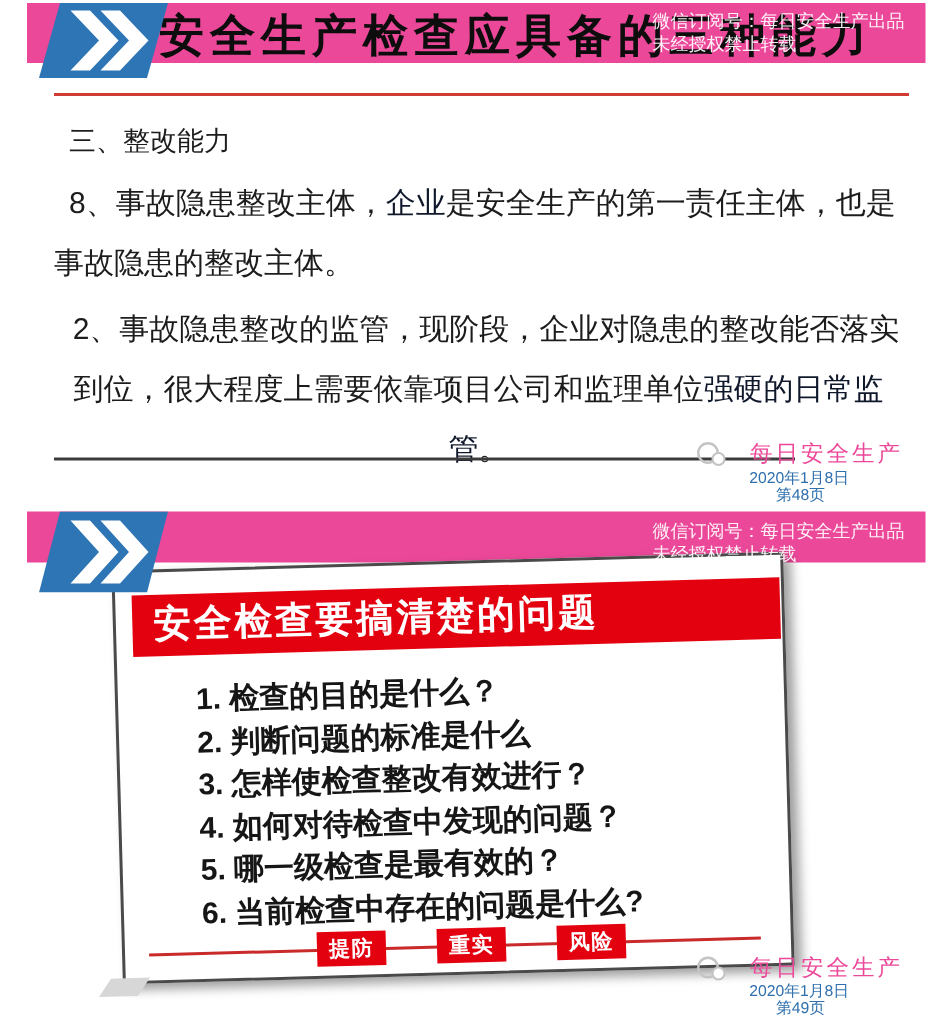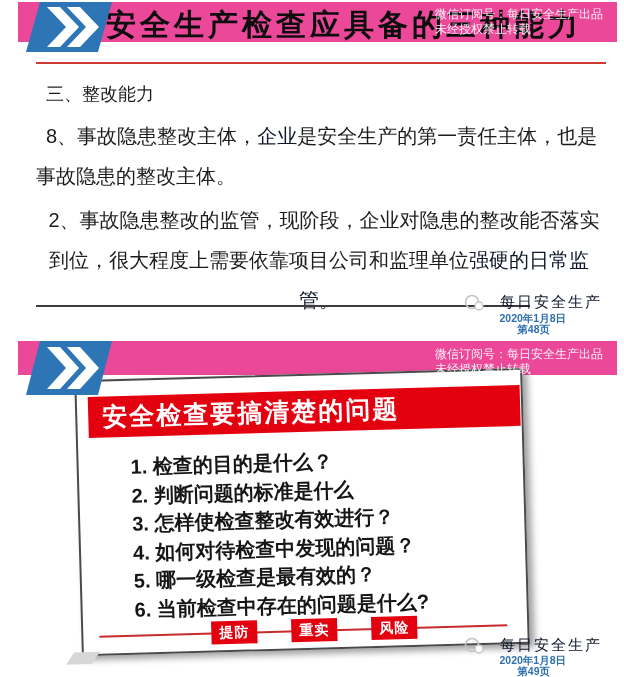--- a/index.html
+++ b/index.html
@@ -27,25 +27,25 @@
   .redline{position:absolute;left:36px;top:62px;width:570px;height:2px;background:#cf3a33;}
   .content{position:absolute;left:36px;top:70px;width:566px;color:#1c1c1c;}
   .content .h{margin:12px 0 0 10px;font-size:18px;font-weight:500;font-family:Liberation Serif, serif;}
   .content p.body-p{margin:10px 0 0 0;font-size:20px;line-height:40px;text-indent:10px;font-weight:500;}
   .content p.p2{margin-top:4px;text-align:center;}
   .red{color:#0f172a;}
 
   .footline{position:absolute;left:36px;top:305px;width:494px;height:2px;background:#3c3c3c;}
 
   
-  .brand{position:absolute;display:flex;align-items:center;gap:16px;color:#0f172a;
+  .brand{position:absolute;display:flex;align-items:center;gap:16px;color:#ec4899;
     font-size:15px;letter-spacing:2px;white-space:nowrap;z-index:5;}
   .slide1 .brand{right:22px;top:293px;}
   .slide2 .brand{right:22px;top:298px;}
-  .pagedate{position:absolute;color:#2e6fad;font-weight:bold;font-size:10.5px;white-space:nowrap;z-index:5;}
+  .pagedate{position:absolute;color:#2e6fad;font-weight:normal;font-size:10.5px;white-space:nowrap;z-index:5;}
   .slide1 .date{right:58px;top:312px;}
   .slide1 .pageno{right:74px;top:323px;text-align:center;}
   .slide2 .date{right:58px;top:316px;}
   .slide2 .pageno{right:74px;top:327px;}
 
   
   .card{position:absolute;left:78px;top:36px;width:444px;height:272px;background:#fff;
     border:2px solid #4a4a4a;transform:rotate(-1.6deg);transform-origin:50% 50%;
     box-shadow:5px 4px 7px rgba(0,0,0,.38);z-index:2;}
   .card::after{content:"";position:absolute;left:-14px;bottom:-10px;width:26px;height:12px;

